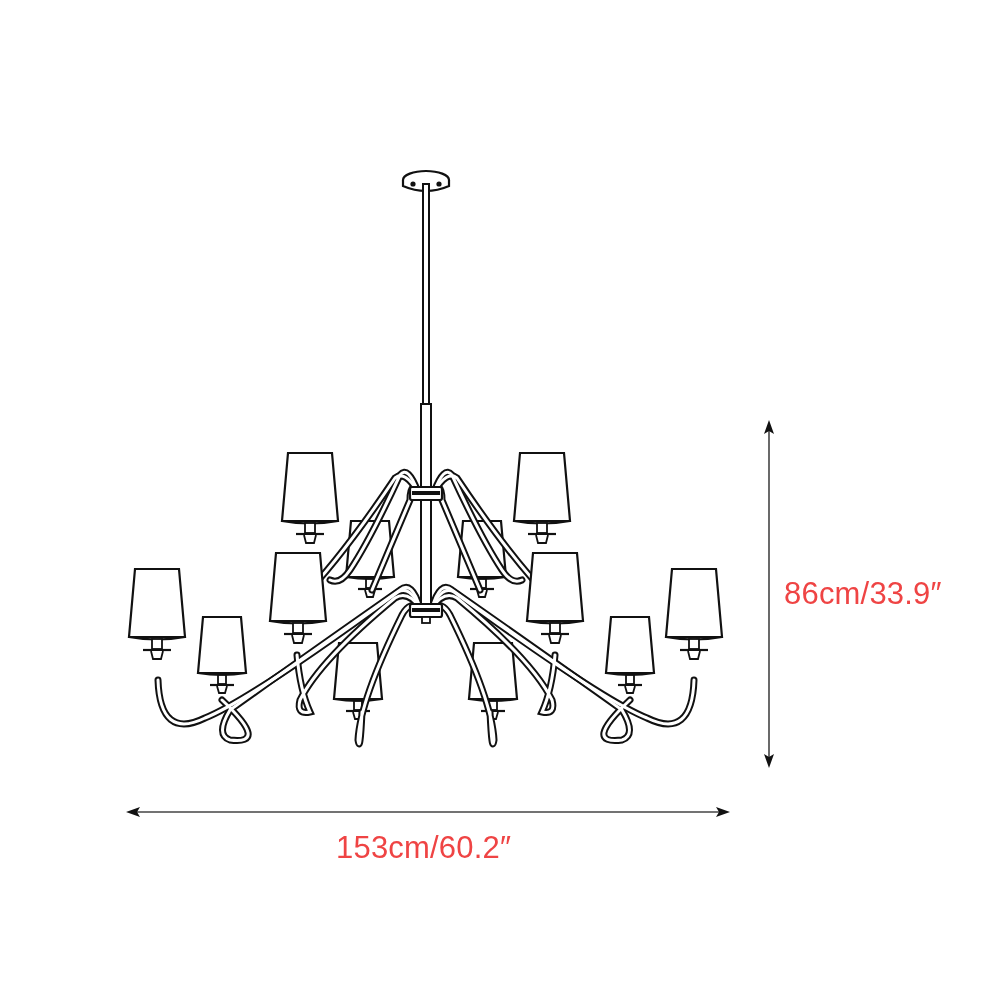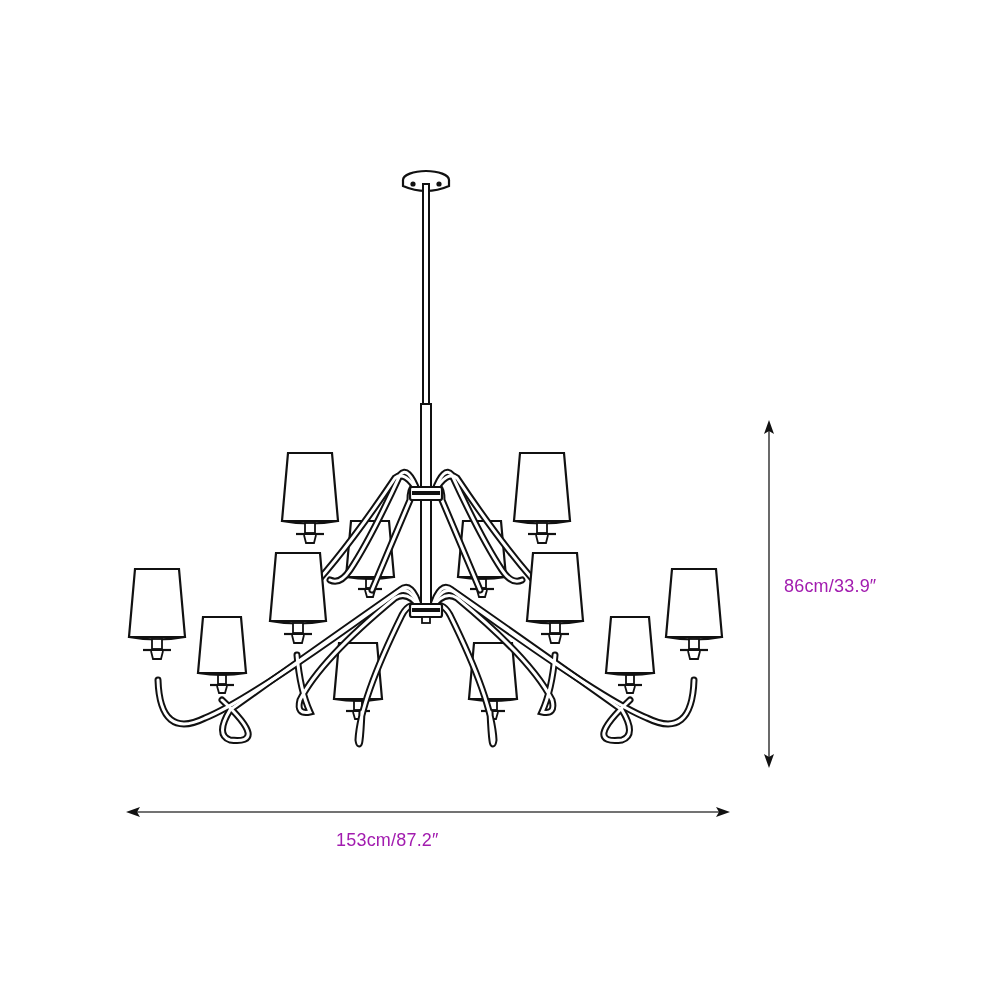--- a/index.html
+++ b/index.html
@@ -1,18 +1,18 @@
 <!DOCTYPE html>
 <html><head>
 <meta charset="utf-8">
 <style>
   html, body { margin: 0; padding: 0; background: #ffffff; }
   body { width: 1000px; height: 1000px; position: relative; overflow: hidden; font-family: "Liberation Sans", sans-serif; }
   #canvas { position: absolute; left: 0; top: 0; width: 1000px; height: 1000px; }
-  .dim-label { position: absolute; font-family: "Liberation Sans", sans-serif; font-size: 18px; color: #a21caf; letter-spacing: 0.2px; white-space: nowrap; }
+  .dim-label { position: absolute; font-family: "Liberation Sans", sans-serif; font-size: 31px; color: #ef4444; letter-spacing: 0.2px; white-space: nowrap; }
   #height-label { left: 784px; top: 576px; }
   #width-label { left: 336px; top: 830px; }
 </style>
 </head>
 <body>
 
 <svg id="canvas" viewBox="0 0 1000 1000" xmlns="http://www.w3.org/2000/svg">
   <defs>
     <g id="shade-lg">
       <path d="M-22,-68 L22,-68 L28,0 L-28,0 Z" fill="#fff" stroke="#111" stroke-width="2.2"></path>
@@ -124,13 +124,13 @@
   </g>
 
   <g>
     <line x1="134" y1="812" x2="722" y2="812" stroke="#444" stroke-width="1.6"></line>
     <path d="M126,812 L140,807 L137,812 L140,817 Z" fill="#111"></path>
     <path d="M730,812 L716,807 L719,812 L716,817 Z" fill="#111"></path>
   </g>
 </svg>
 
 <div id="height-label" class="dim-label">86cm/33.9″</div>
-<div id="width-label" class="dim-label">153cm/87.2″</div>
+<div id="width-label" class="dim-label">153cm/60.2″</div>
 
 </body></html>

